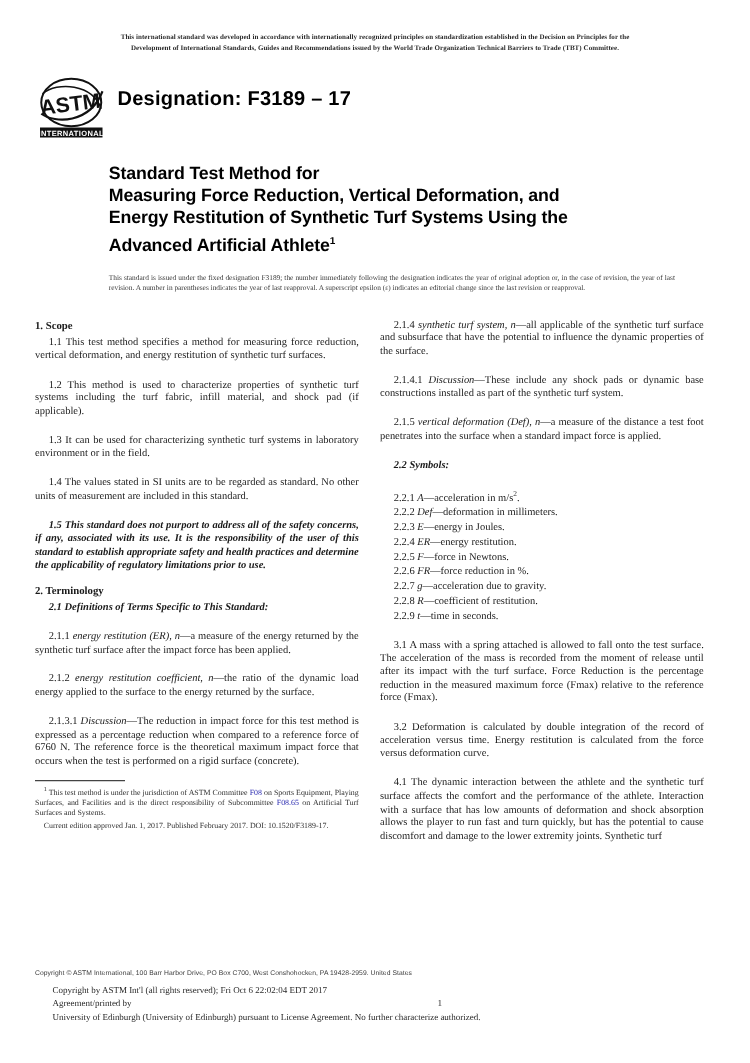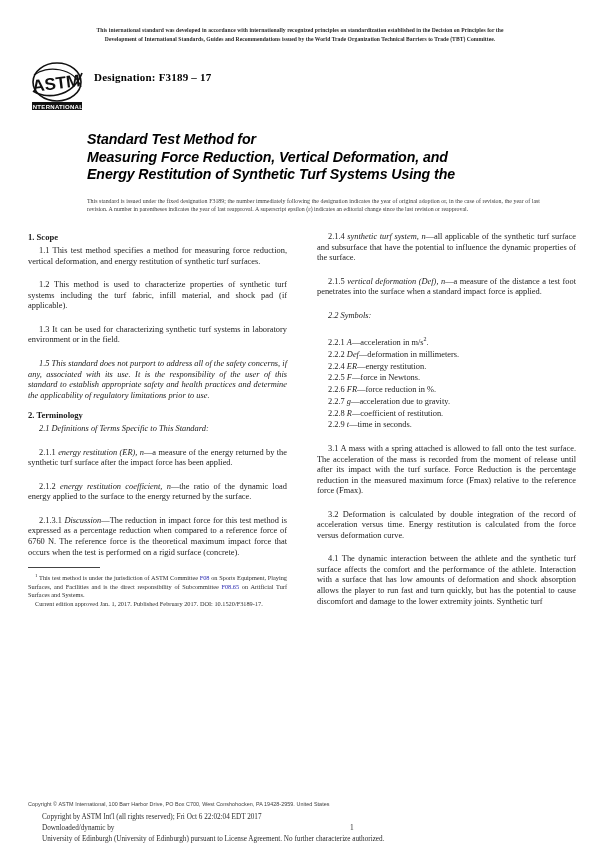--- a/index.html
+++ b/index.html
@@ -45,62 +45,62 @@
     height: 52px;
   }
   .logo {
     width: 58px;
     height: 50px;
     position: relative;
     flex: 0 0 58px;
   }
   .logo svg { display:block; }
   .desig-text {
-    font-family: Liberation Serif, serif;
-    font-weight: bold;
-    font-size: 11px;
+    font-family: Liberation Sans, sans-serif;
+    font-weight: bold;
+    font-size: 16px;
     color: #000;
     padding-left: 8px;
     padding-top: 10px;
     letter-spacing: 0.2px;
   }
 
   
   .title-block {
     margin-top: 18px;
     padding-left: 59px;
   }
   .title-block h1 {
     font-family: "Liberation Sans", sans-serif;
     font-weight: bold;
     font-size: 14.2px;
     line-height: 17.6px;
     margin: 0;
     color: #000;
     letter-spacing: -0.1px;
   }
-  .title-block .tl { display: block; font-style: italic; }
+  .title-block .tl { display: block; }
   sup.fn { font-size: 8px; vertical-align: super; font-weight: bold; }
 
   
   .issued {
     margin-top: 13px;
     padding-left: 59px;
     padding-right: 32px;
     font-size: 5.9px;
     line-height: 8.2px;
     text-align: justify;
     color: #3a3a3a;
   }
 
   
   .columns {
     margin-top: 19px;
     display: flex;
-    gap: 30px;
+    gap: 17px;
   }
   .col {
     width: 259px;
     flex: 0 0 259px;
   }
   h2.sec {
     font-family: "Liberation Serif", serif;
     font-weight: bold;
     font-size: 8.6px;
     line-height: 11px;
@@ -111,21 +111,21 @@
     margin: 0 0 0 0;
     font-size: 8.4px;
     line-height: 10.55px;
     text-align: justify;
     text-indent: 11px;
     color: #1a1a1a;
     hyphens: manual;
   }
   p.para + p.para { margin-top: 13px; }
   p.tight + p.tight { margin-top: 1.2px; }
-  p.para.italic { font-style: italic; }
+  p.para.italic { font-style: italic; font-weight: bold; }
   .it { font-style: italic; }
   sup.sm { font-size: 6px; vertical-align: super; }
 
   
   .footnote-wrap { margin-top: 9px; }
   .fn-rule {
     width: 72px;
     height: 0;
     border-top: 0.8px solid #444;
     margin: 0 0 4px 0;
@@ -139,21 +139,21 @@
     color: #2e2e2e;
   }
   p.footnote + p.footnote { margin-top: 1px; }
   .lnk { color: #2a2ab0; }
   sup.fnmark { font-size: 5px; vertical-align: super; }
 
   
   .bottom {
     position: absolute;
     left: 28px;
-    bottom: 5px;
+    bottom: 30px;
     width: 544px;
   }
   .copyright-line {
     font-family: "Liberation Sans", sans-serif;
     font-size: 5.4px;
     line-height: 8px;
     color: #3b3b3b;
     letter-spacing: 0.01em;
   }
   .watermark {
@@ -196,33 +196,35 @@
       </svg>
     </div>
     <div class="desig-text">Designation: F3189 – 17</div>
   </div>
 
   <div class="title-block">
     <h1>
       <span class="tl">Standard Test Method for</span>
       <span class="tl">Measuring Force Reduction, Vertical Deformation, and</span>
       <span class="tl">Energy Restitution of Synthetic Turf Systems Using the</span>
+      <span class="tl"><span>Advanced Artificial Athlete</span><sup class="fn">1</sup></span>
     </h1>
   </div>
 
   <div class="issued">This standard is issued under the fixed designation F3189; the number immediately following the designation indicates the year of original adoption or, in the case of revision, the year of last revision. A number in parentheses indicates the year of last reapproval. A superscript epsilon (ε) indicates an editorial change since the last revision or reapproval.</div>
 
   <div class="columns">
 
     <div class="col">
 
       <h2 class="sec first">1. Scope</h2>
       <p class="para">1.1 This test method specifies a method for measuring force reduction, vertical deformation, and energy restitution of synthetic turf surfaces.</p>
       <p class="para">1.2 This method is used to characterize properties of synthetic turf systems including the turf fabric, infill material, and shock pad (if applicable).</p>
       <p class="para">1.3 It can be used for characterizing synthetic turf systems in laboratory environment or in the field.</p>
+      <p class="para">1.4 The values stated in SI units are to be regarded as standard. No other units of measurement are included in this standard.</p>
       <p class="para italic">1.5 This standard does not purport to address all of the safety concerns, if any, associated with its use. It is the responsibility of the user of this standard to establish appropriate safety and health practices and determine the applicability of regulatory limitations prior to use.</p>
 
       <h2 class="sec">2. Terminology</h2>
       <p class="para italic">2.1 Definitions of Terms Specific to This Standard:</p>
 
       <p class="para tight"><span>2.1.1</span> <span class="it">energy restitution (ER), n</span><span>—a measure of the energy returned by the synthetic turf surface after the impact force has been applied.</span></p>
 
       <p class="para"><span>2.1.2</span> <span class="it">energy restitution coefficient, n</span><span>—the ratio of the dynamic load energy applied to the surface to the energy returned by the surface.</span></p>
 
 
@@ -233,29 +235,31 @@
         <p class="footnote"><sup class="fnmark">1</sup><span> This test method is under the jurisdiction of ASTM Committee </span><span class="lnk">F08</span><span> on Sports Equipment, Playing Surfaces, and Facilities and is the direct responsibility of Subcommittee </span><span class="lnk">F08.65</span><span> on Artificial Turf Surfaces and Systems.</span></p>
         <p class="footnote">Current edition approved Jan. 1, 2017. Published February 2017. DOI: 10.1520/F3189-17.</p>
       </div>
 
     </div>
 
     <div class="col">
 
       <p class="para"><span>2.1.4</span> <span class="it">synthetic turf system, n</span><span>—all applicable of the synthetic turf surface and subsurface that have the potential to influence the dynamic properties of the surface.</span></p>
 
+      <p class="para"><span>2.1.4.1</span> <span class="it">Discussion</span><span>—These include any shock pads or dynamic base constructions installed as part of the synthetic turf system.</span></p>
 
       <p class="para"><span>2.1.5</span> <span class="it">vertical deformation (Def), n</span><span>—a measure of the distance a test foot penetrates into the surface when a standard impact force is applied.</span></p>
 
       <p class="para italic">2.2 Symbols:</p>
 
       <p class="para tight"><span>2.2.1</span> <span class="it">A</span><span>—acceleration in m/s</span><sup class="sm">2</sup><span>.</span></p>
 
       <p class="para tight"><span>2.2.2</span> <span class="it">Def</span><span>—deformation in millimeters.</span></p>
 
+      <p class="para tight"><span>2.2.3</span> <span class="it">E</span><span>—energy in Joules.</span></p>
 
       <p class="para tight"><span>2.2.4</span> <span class="it">ER</span><span>—energy restitution.</span></p>
 
       <p class="para tight"><span>2.2.5</span> <span class="it">F</span><span>—force in Newtons.</span></p>
 
       <p class="para tight"><span>2.2.6</span> <span class="it">FR</span><span>—force reduction in %.</span></p>
 
       <p class="para tight"><span>2.2.7</span> <span class="it">g</span><span>—acceleration due to gravity.</span></p>
 
       <p class="para tight"><span>2.2.8</span> <span class="it">R</span><span>—coefficient of restitution.</span></p>
@@ -267,19 +271,19 @@
 
       <p class="para">4.1 The dynamic interaction between the athlete and the synthetic turf surface affects the comfort and the performance of the athlete. Interaction with a surface that has low amounts of deformation and shock absorption allows the player to run fast and turn quickly, but has the potential to cause discomfort and damage to the lower extremity joints. Synthetic turf</p>
 
     </div>
   </div>
 
   <div class="bottom">
     <div class="copyright-line">Copyright © ASTM International, 100 Barr Harbor Drive, PO Box C700, West Conshohocken, PA 19428-2959. United States</div>
     <div class="watermark">
       <span class="wline">Copyright by ASTM Int'l (all rights reserved); Fri Oct  6 22:02:04 EDT 2017</span>
-      <span class="wline">Downloaded/dynamic by</span>
+      <span class="wline">Agreement/printed by</span>
       <span class="wline">University of Edinburgh (University of Edinburgh) pursuant to License Agreement. No further characterize authorized.</span>
       <span class="pageno">1</span>
     </div>
   </div>
 
 </div>
 
 </body></html>

